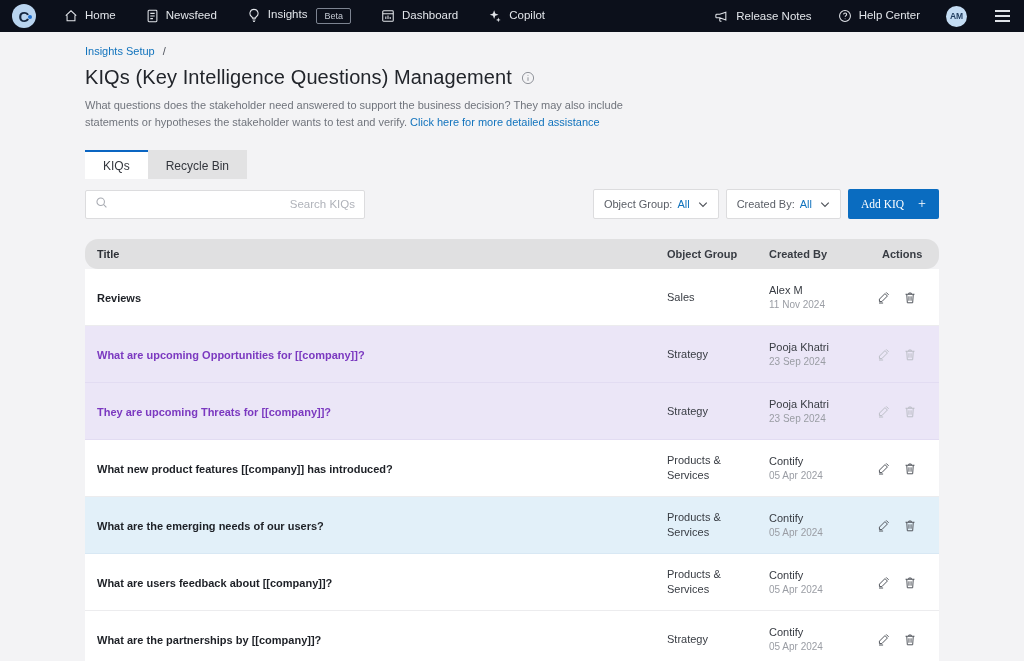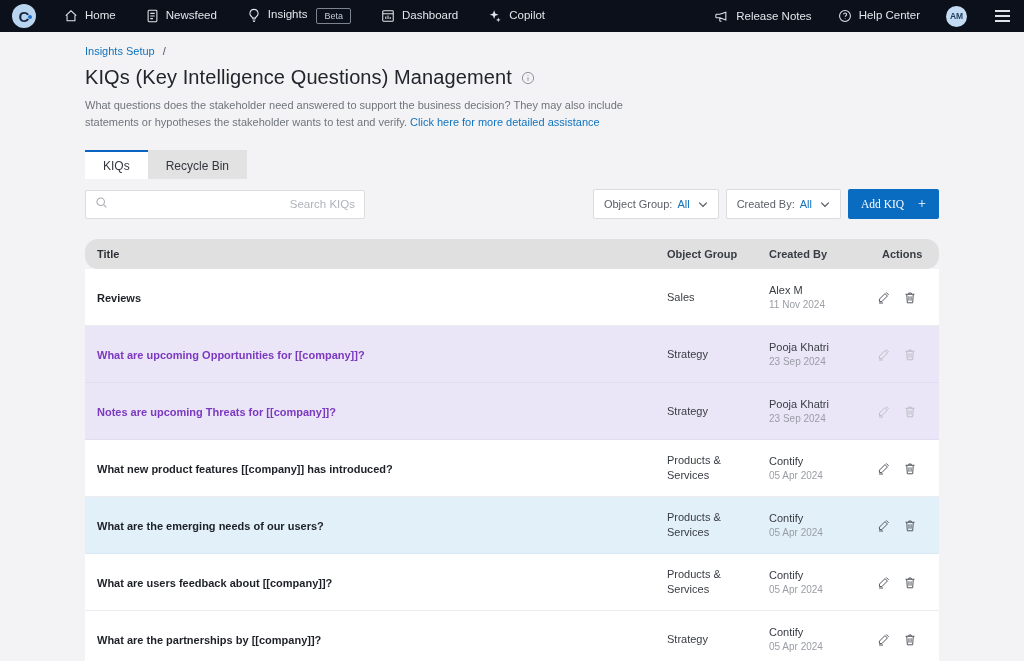--- a/index.html
+++ b/index.html
@@ -305,21 +305,21 @@
               </svg>
       </button>
       <button class="icon-btn disabled">
         <svg width="12" height="13" viewBox="0 0 14 16" fill="none" stroke="currentColor" stroke-width="1.2">
                 <path d="M1.5 4h11M5.5 4V2.5h3V4M3 4l.7 10.5h6.6L11 4M5.7 6.5v5.5M8.3 6.5v5.5"></path>
               </svg>
       </button>
     </div>
   </div>
         <div class="trow row-purple">
-    <div class="col-title"><span class="kiq-title">Notes are upcoming Threats for [[company]]?</span></div>
+    <div class="col-title"><span class="kiq-title">They are upcoming Threats for [[company]]?</span></div>
     <div class="col-group cell-text">Strategy</div>
     <div class="col-created">
       <div class="created-name">Pooja Khatri</div>
       <div class="created-date">23 Sep 2024</div>
     </div>
     <div class="col-actions">
       <button class="icon-btn disabled">
         <svg width="13" height="13" viewBox="0 0 16 16" fill="none" stroke="currentColor" stroke-width="1.2">
                 <path d="M9.8 3.2l3 3L6 13H3v-3zM11.3 1.7l3 3M2.5 14.8h5"></path>
               </svg>

